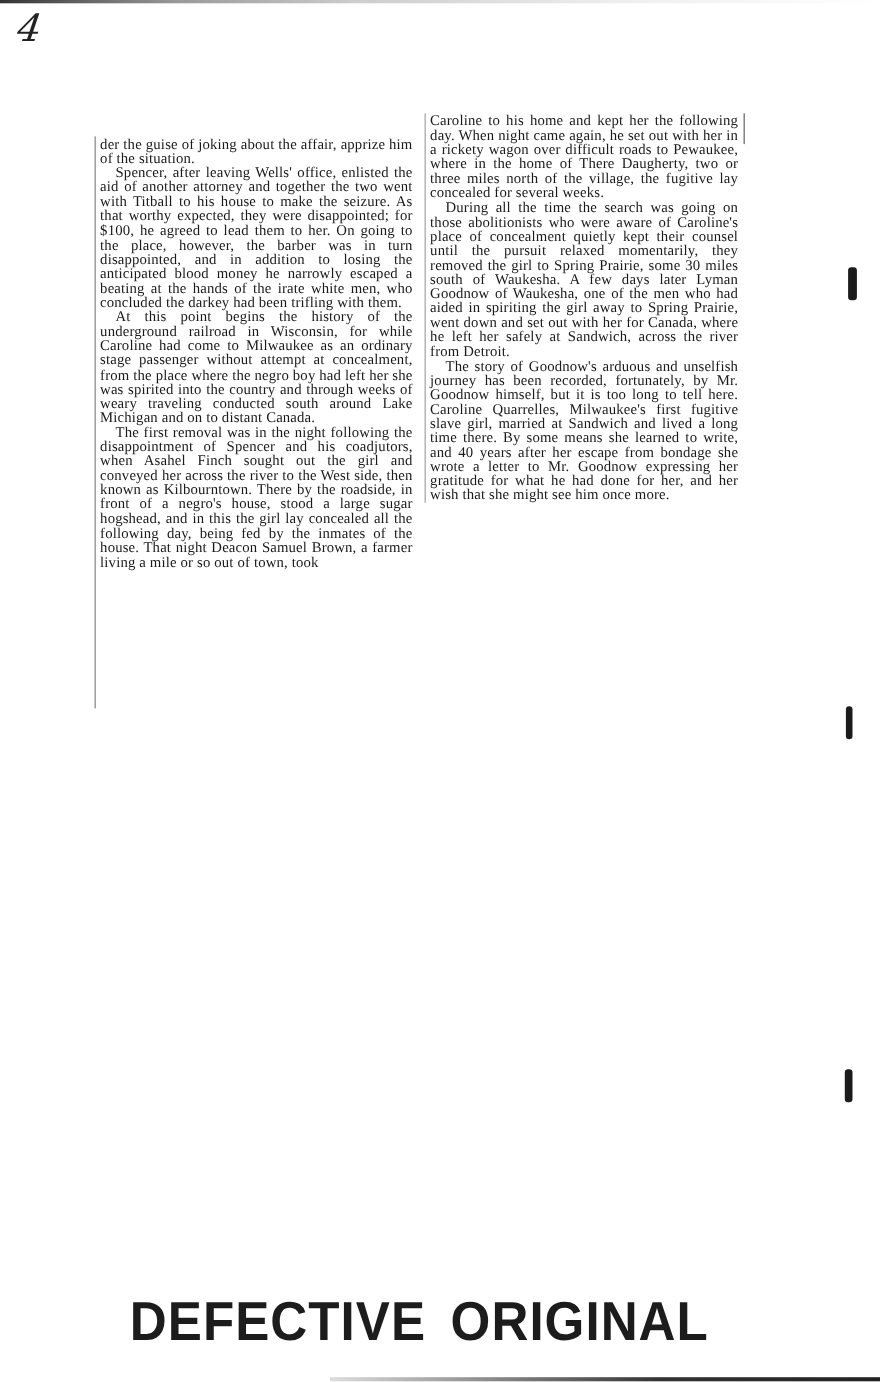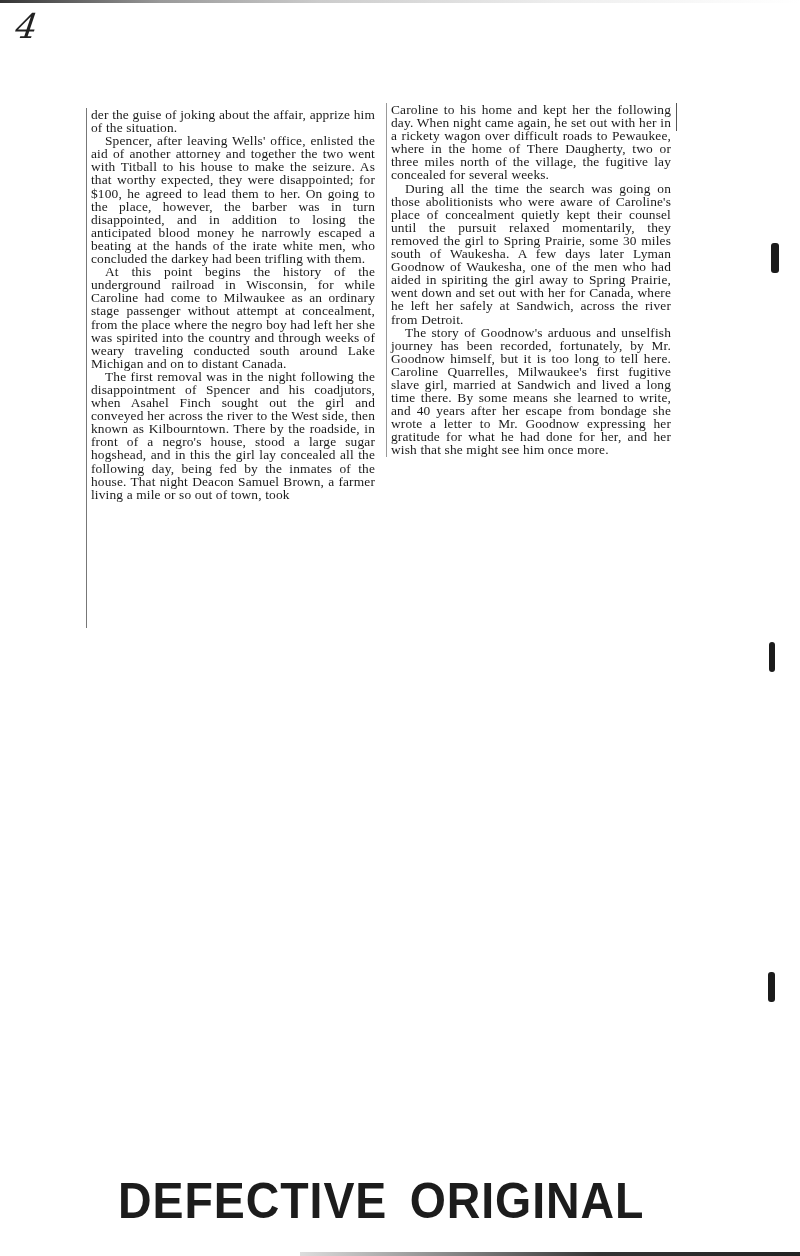--- a/index.html
+++ b/index.html
@@ -35,21 +35,21 @@
       position: absolute;
       font-family: "Liberation Serif", "DejaVu Serif", serif;
       font-size: 13.4px;
       line-height: 13.1px;
       text-align: justify;
       color: #1a1a1a;
       letter-spacing: 0.15px;
     }
     .col-left {
       left: 86px;
-      top: 108px;
+      top: 124px;
       width: 284px;
       border-left: 1px solid #777;
       padding-left: 4px;
       height: 520px;
     }
     .col-right {
       left: 386px;
       top: 103px;
       width: 280px;
       border-left: 1px solid #999;

